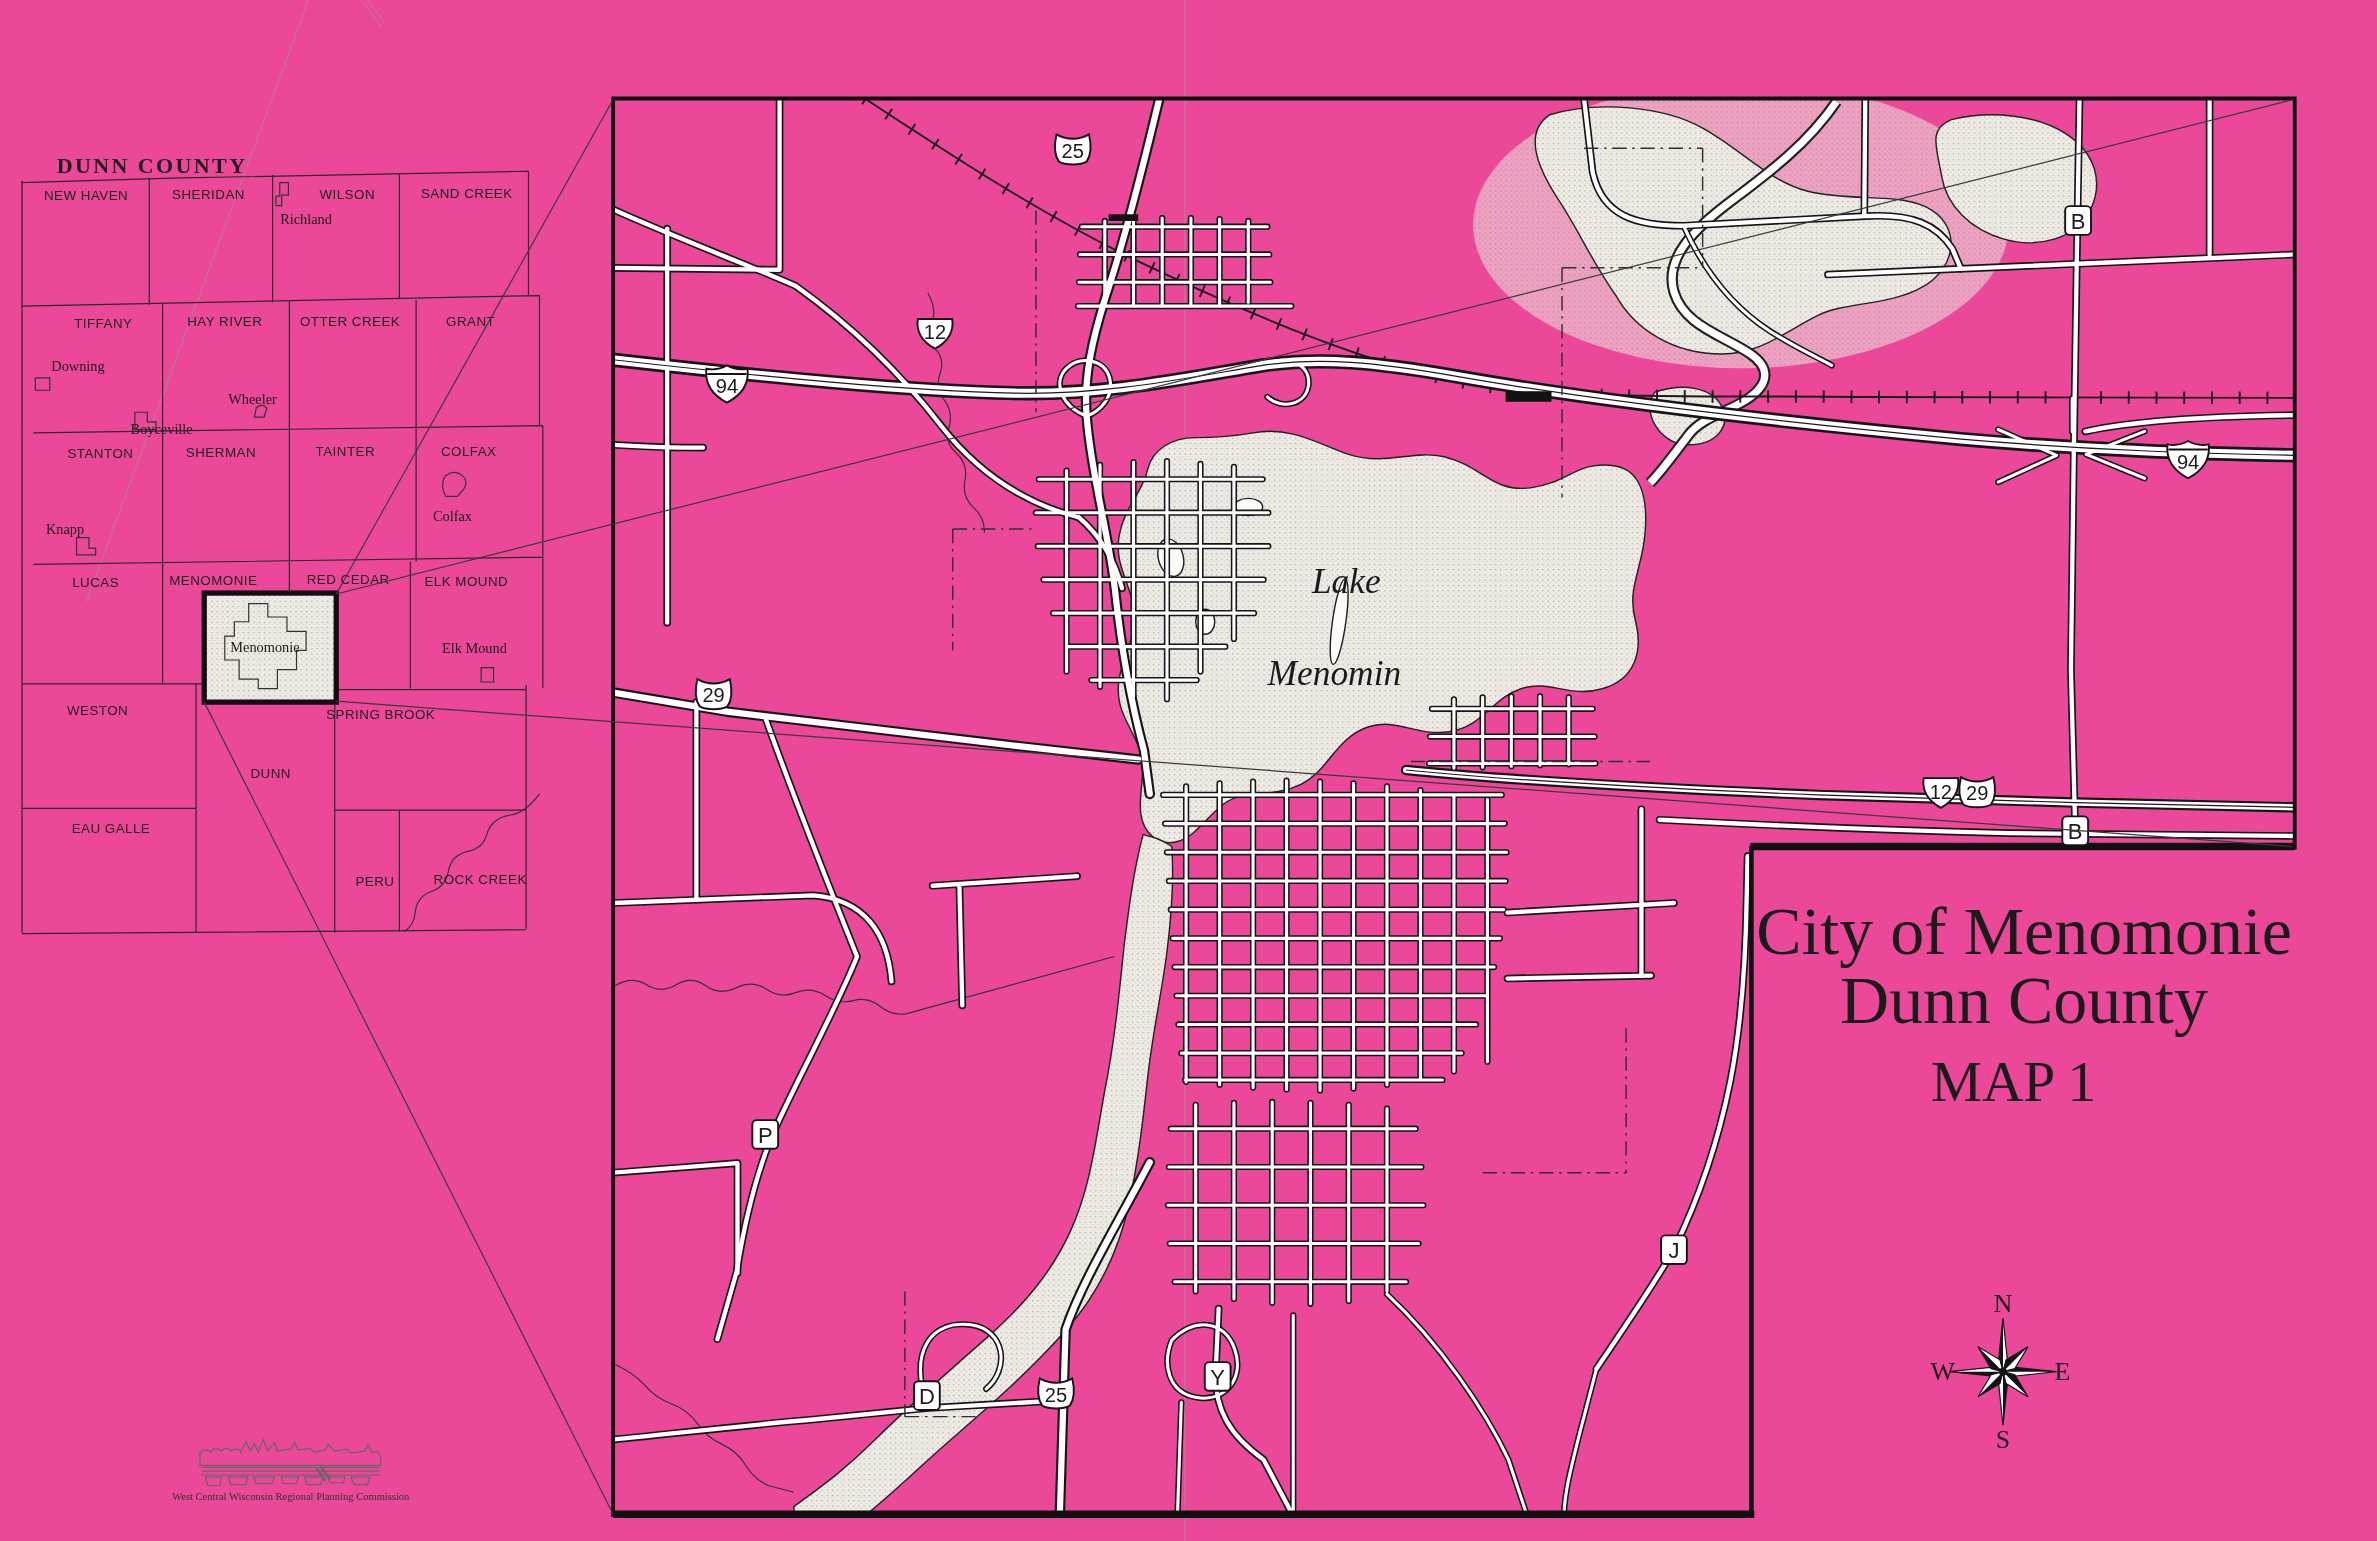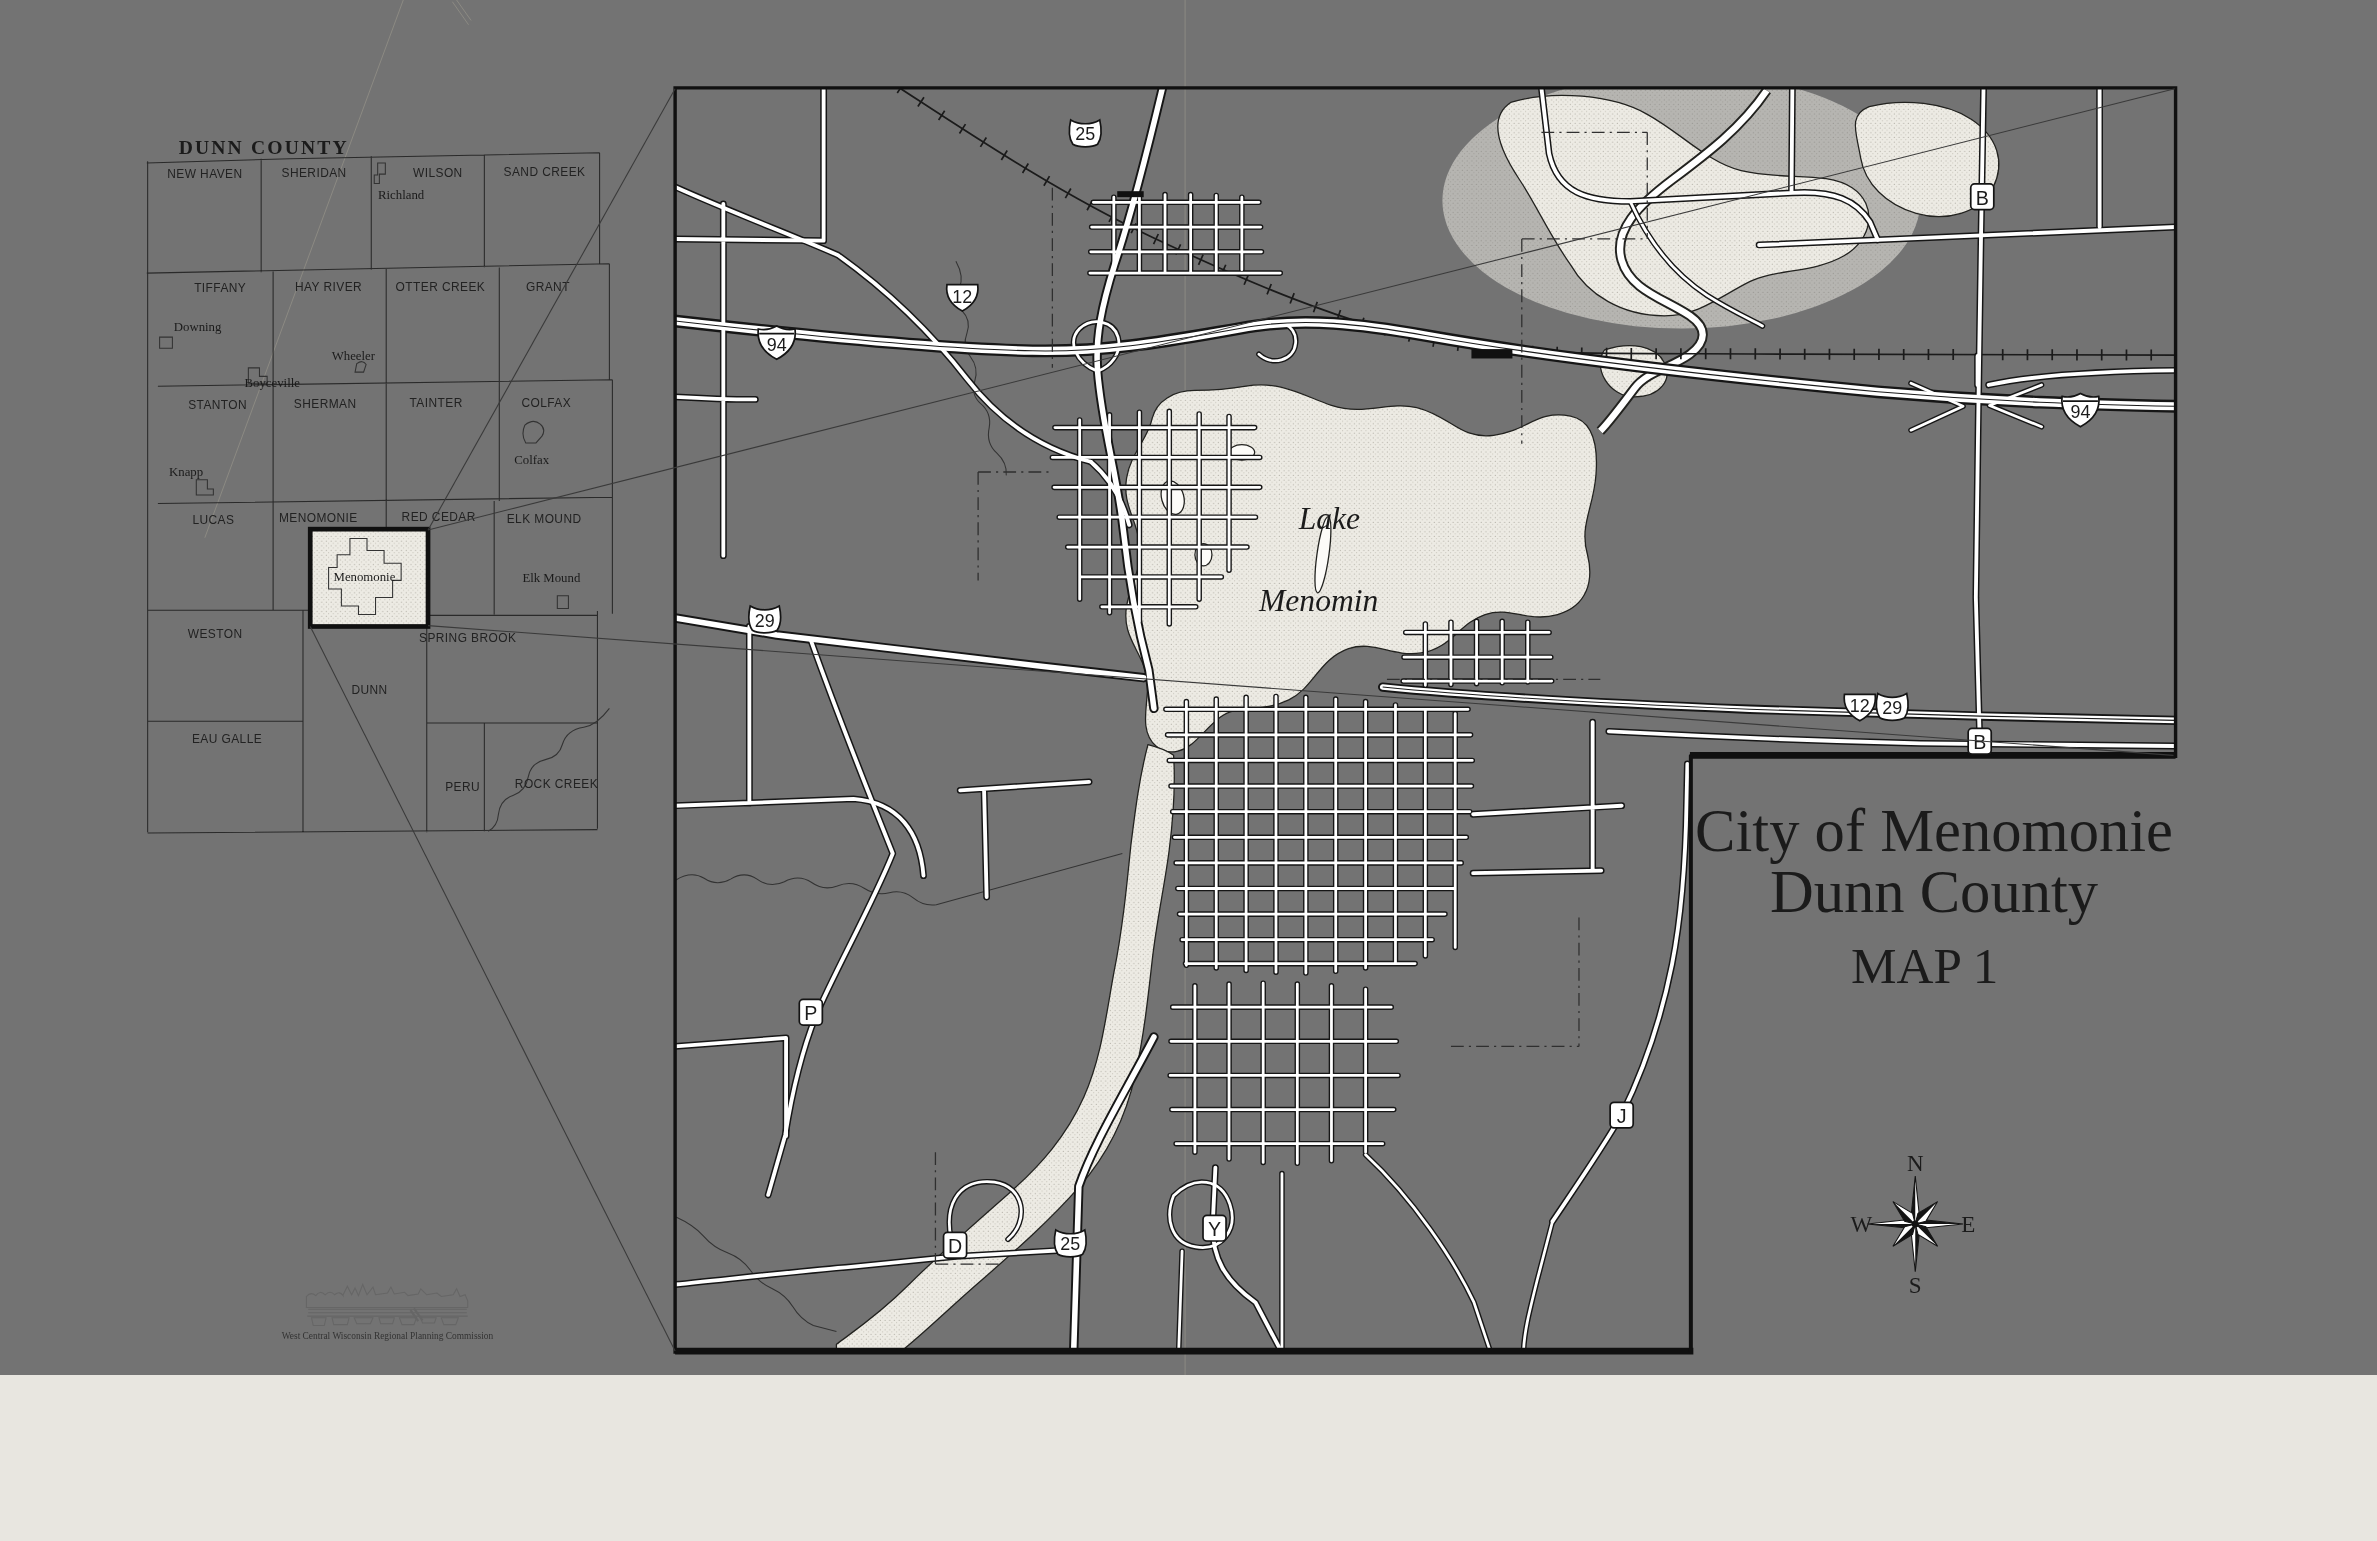--- a/index.html
+++ b/index.html
@@ -1,16 +1,16 @@
 <!DOCTYPE html>
 <html style="font-size:7.7px"><head>
 <meta charset="utf-8">
 <style>
   html,body{margin:0;padding:0;background:#e8e6e0;}
-  .sheet{position:relative;width:2377px;height:1375px;background:#737373;overflow:hidden;}
+  .sheet{position:relative;width:2377px;height:1541px;background:#ec4899;overflow:hidden;}
   svg{display:block;width:100%;height:100%;}
   text{fill:#1b1b1b;text-anchor:middle;dominant-baseline:central;}
   .serif{font-family:"Liberation Serif","DejaVu Serif",serif;}
   .sans{font-family:"Liberation Sans","DejaVu Sans",sans-serif;}
   .inset-title{font-size:46px;font-weight:bold;letter-spacing:5px;}
   .twp{font-size:28px;letter-spacing:1px;fill:#222;}
   .vlg{font-size:30px;}
   .lake-label{font-size:74px;font-style:italic;}
   .title1{font-size:142px;}
   .title2{font-size:142px;}

